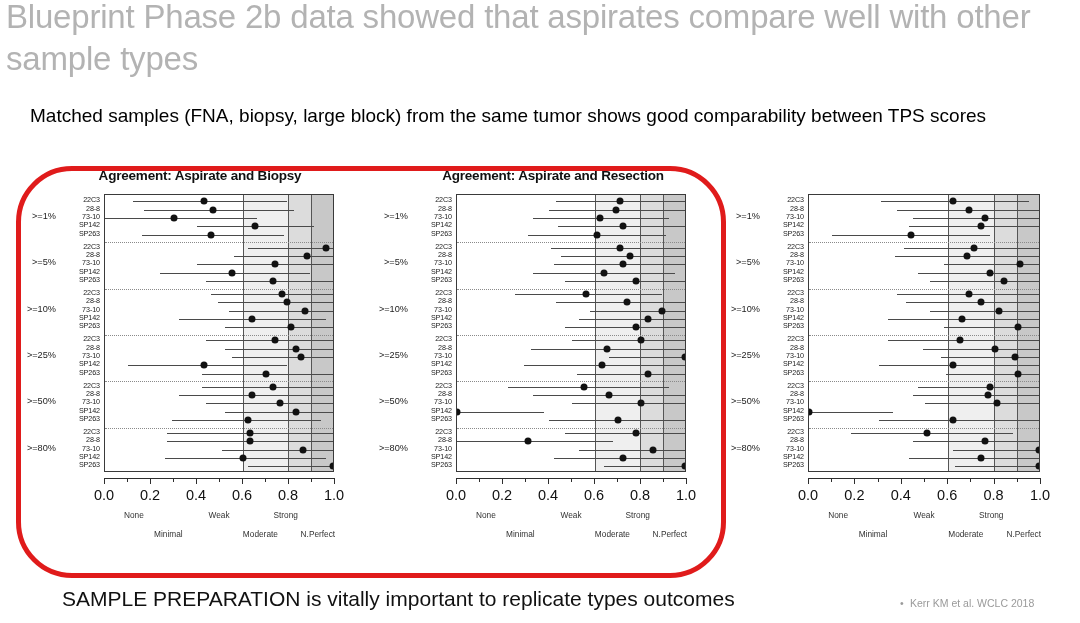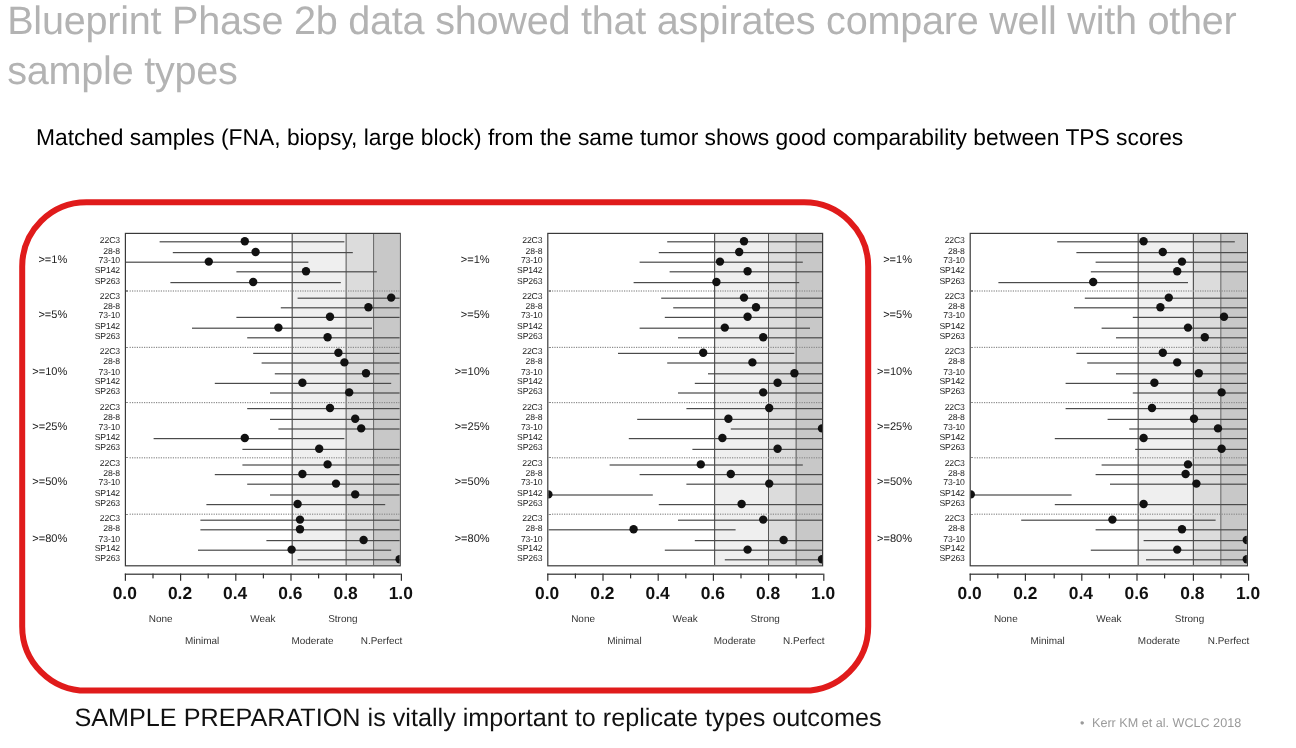--- a/index.html
+++ b/index.html
@@ -58,21 +58,21 @@
   }
   .grouplab{
     position:absolute;text-align:right;font-size:9.2px;line-height:1;
     color:#222;white-space:nowrap;transform:translateY(-50%);
   }
   
   .axis-line{position:absolute;height:0;border-top:1.4px solid #2e2e2e;}
   .tick{position:absolute;width:0;border-left:1.4px solid #2e2e2e;height:6px;}
   .tick.minor{height:4px;}
   .ticklab{
-    position:absolute;font-size:14.5px;font-weight:bold;color:#111;
+    position:absolute;font-size:14.5px;font-weight:normal;color:#111;
     transform:translateX(-50%);white-space:nowrap;
   }
   .catlab{
     position:absolute;font-size:8.3px;color:#333;
     transform:translateX(-50%);white-space:nowrap;
   }
   
   .footer-note{
     position:absolute;left:62px;top:586px;width:840px;
     font-size:21px;line-height:26px;color:#111;font-weight:400;
@@ -87,20 +87,21 @@
 <body>
 
 <div class="slide-title">Blueprint Phase 2b data showed that aspirates compare well with other sample types</div>
 
 <div class="subtitle">Matched samples (FNA, biopsy, large block) from the same tumor shows good comparability between TPS scores</div>
 
 <div class="red-oval"></div>
 
 <div class="figure" id="figure-root">
     <div class="panel" style="left: 20px; width: 360px;">
+      <div class="panel-title">Agreement: Aspirate and Biopsy</div>
       <div class="rowlab" style="left: 38px; width: 42px; top: 32.2613px;">22C3</div>
       <div class="rowlab" style="left: 38px; width: 42px; top: 40.6096px;">28-8</div>
       <div class="rowlab" style="left: 38px; width: 42px; top: 48.958px;">73-10</div>
       <div class="rowlab" style="left: 38px; width: 42px; top: 57.3063px;">SP142</div>
       <div class="rowlab" style="left: 38px; width: 42px; top: 65.6547px;">SP263</div>
       <div class="grouplab" style="left: -8px; width: 44px; top: 48.958px;">&gt;=1%</div>
       <div class="rowlab" style="left: 38px; width: 42px; top: 78.5946px;">22C3</div>
       <div class="rowlab" style="left: 38px; width: 42px; top: 86.9429px;">28-8</div>
       <div class="rowlab" style="left: 38px; width: 42px; top: 95.2913px;">73-10</div>
       <div class="rowlab" style="left: 38px; width: 42px; top: 103.64px;">SP142</div>
@@ -219,20 +220,21 @@
       <div class="ticklab" style="left: 268px; top: 319px;">0.8</div>
       <div class="ticklab" style="left: 314px; top: 319px;">1.0</div>
       <div class="catlab" style="left: 113.9px; top: 342px;">None</div>
       <div class="catlab" style="left: 199px; top: 342px;">Weak</div>
       <div class="catlab" style="left: 265.7px; top: 342px;">Strong</div>
       <div class="catlab" style="left: 148.4px; top: 361px;">Minimal</div>
       <div class="catlab" style="left: 240.4px; top: 361px;">Moderate</div>
       <div class="catlab" style="left: 297.9px; top: 361px;">N.Perfect</div>
     </div>
     <div class="panel" style="left: 378px; width: 350px;">
+      <div class="panel-title">Agreement: Aspirate and Resection</div>
       <div class="rowlab" style="left: 32px; width: 42px; top: 32.2613px;">22C3</div>
       <div class="rowlab" style="left: 32px; width: 42px; top: 40.6096px;">28-8</div>
       <div class="rowlab" style="left: 32px; width: 42px; top: 48.958px;">73-10</div>
       <div class="rowlab" style="left: 32px; width: 42px; top: 57.3063px;">SP142</div>
       <div class="rowlab" style="left: 32px; width: 42px; top: 65.6547px;">SP263</div>
       <div class="grouplab" style="left: -14px; width: 44px; top: 48.958px;">&gt;=1%</div>
       <div class="rowlab" style="left: 32px; width: 42px; top: 78.5946px;">22C3</div>
       <div class="rowlab" style="left: 32px; width: 42px; top: 86.9429px;">28-8</div>
       <div class="rowlab" style="left: 32px; width: 42px; top: 95.2913px;">73-10</div>
       <div class="rowlab" style="left: 32px; width: 42px; top: 103.64px;">SP142</div>

